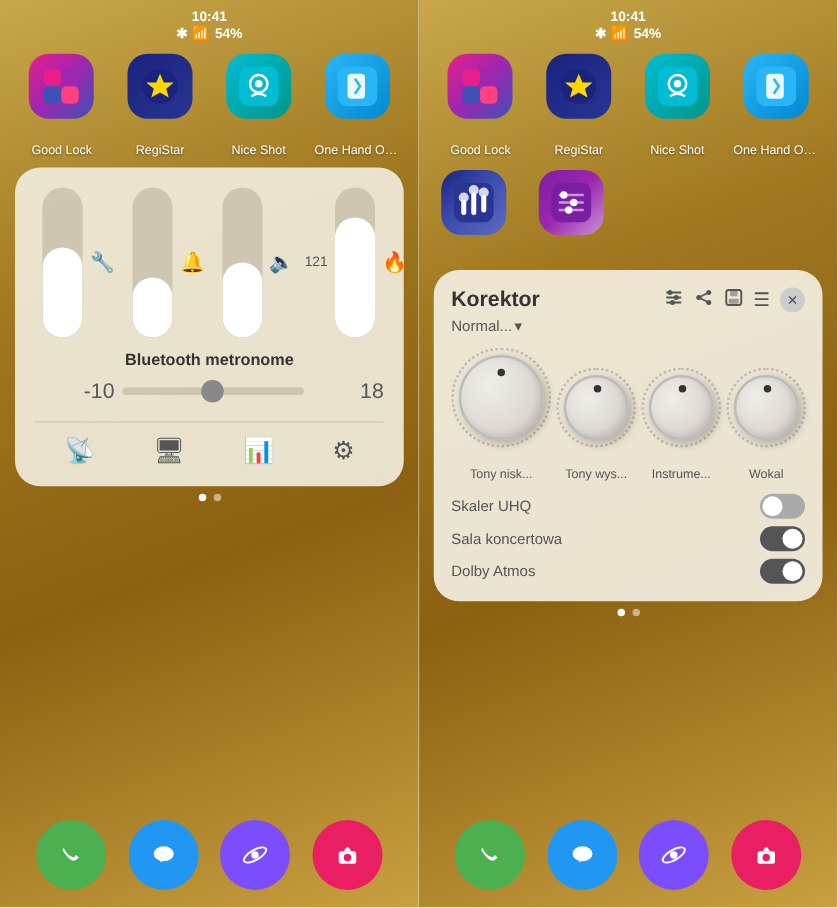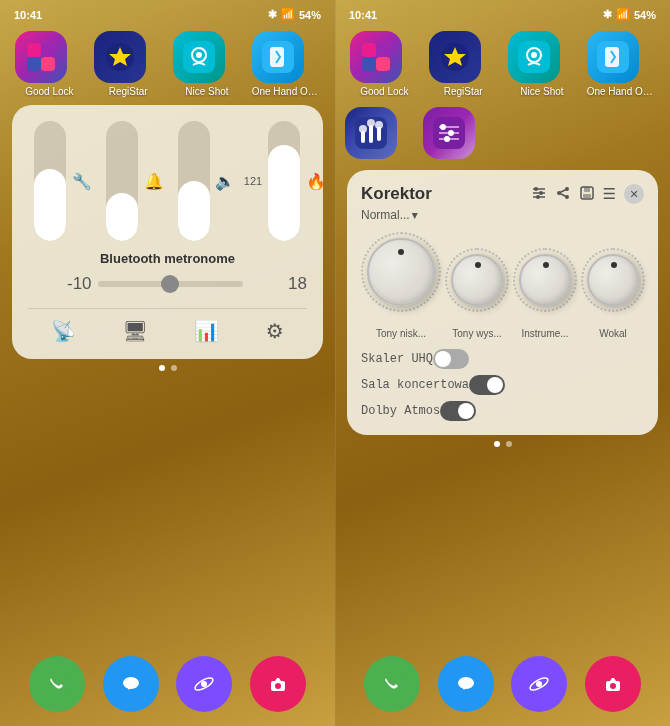--- a/index.html
+++ b/index.html
@@ -28,39 +28,41 @@
     .status-bar {
       position: relative;
       z-index: 10;
       display: flex;
       justify-content: space-between;
       align-items: center;
       padding: 8px 14px 4px;
       color: #fff;
       font-size: 11px;
       font-weight: 600;
+      flex-direction: column;
     }
     .status-right {
       display: flex;
       align-items: center;
       gap: 4px;
     }
 
     
     .app-row {
       position: relative;
       z-index: 10;
       display: flex;
       justify-content: space-around;
       padding: 6px 10px 4px;
     }
     .app-item {
       display: flex;
       flex-direction: column;
-      gap: 3px;
+      align-items: center;
+      gap: 20px;
       width: 68px;
     }
     .app-icon {
       width: 52px;
       height: 52px;
       border-radius: 16px;
       display: flex;
       align-items: center;
       justify-content: center;
       font-size: 22px;
@@ -303,21 +305,21 @@
 
     
     .toggles-row {
       display: flex;
       flex-direction: column;
       gap: 6px;
     }
     .toggle-item {
       display: flex;
       align-items: center;
-      font-family: Liberation Mono, monospace;
+      justify-content: space-between;
     }
     .toggle-label {
       font-size: 12px;
       color: #555;
     }
     .toggle-switch {
       width: 36px;
       height: 20px;
       border-radius: 10px;
       background: #555;

